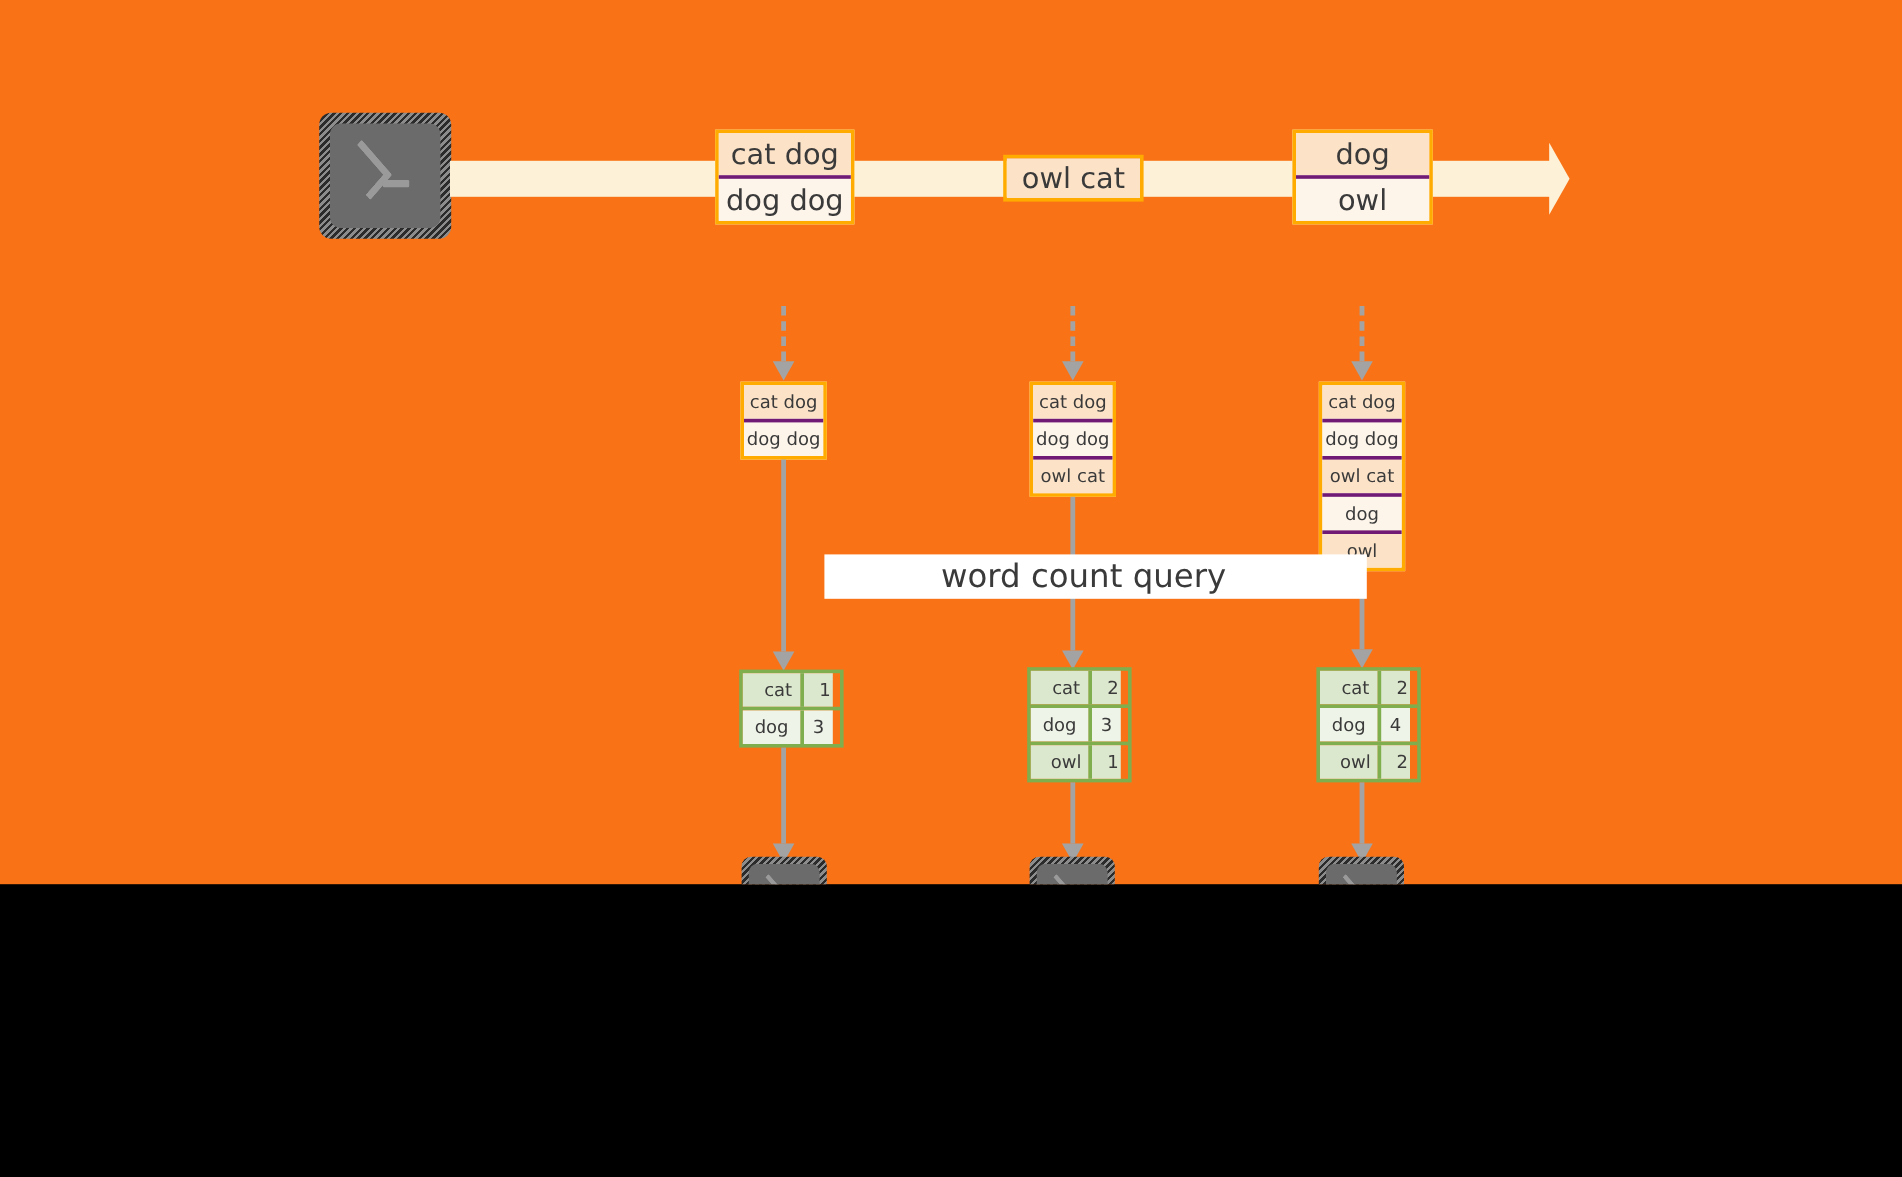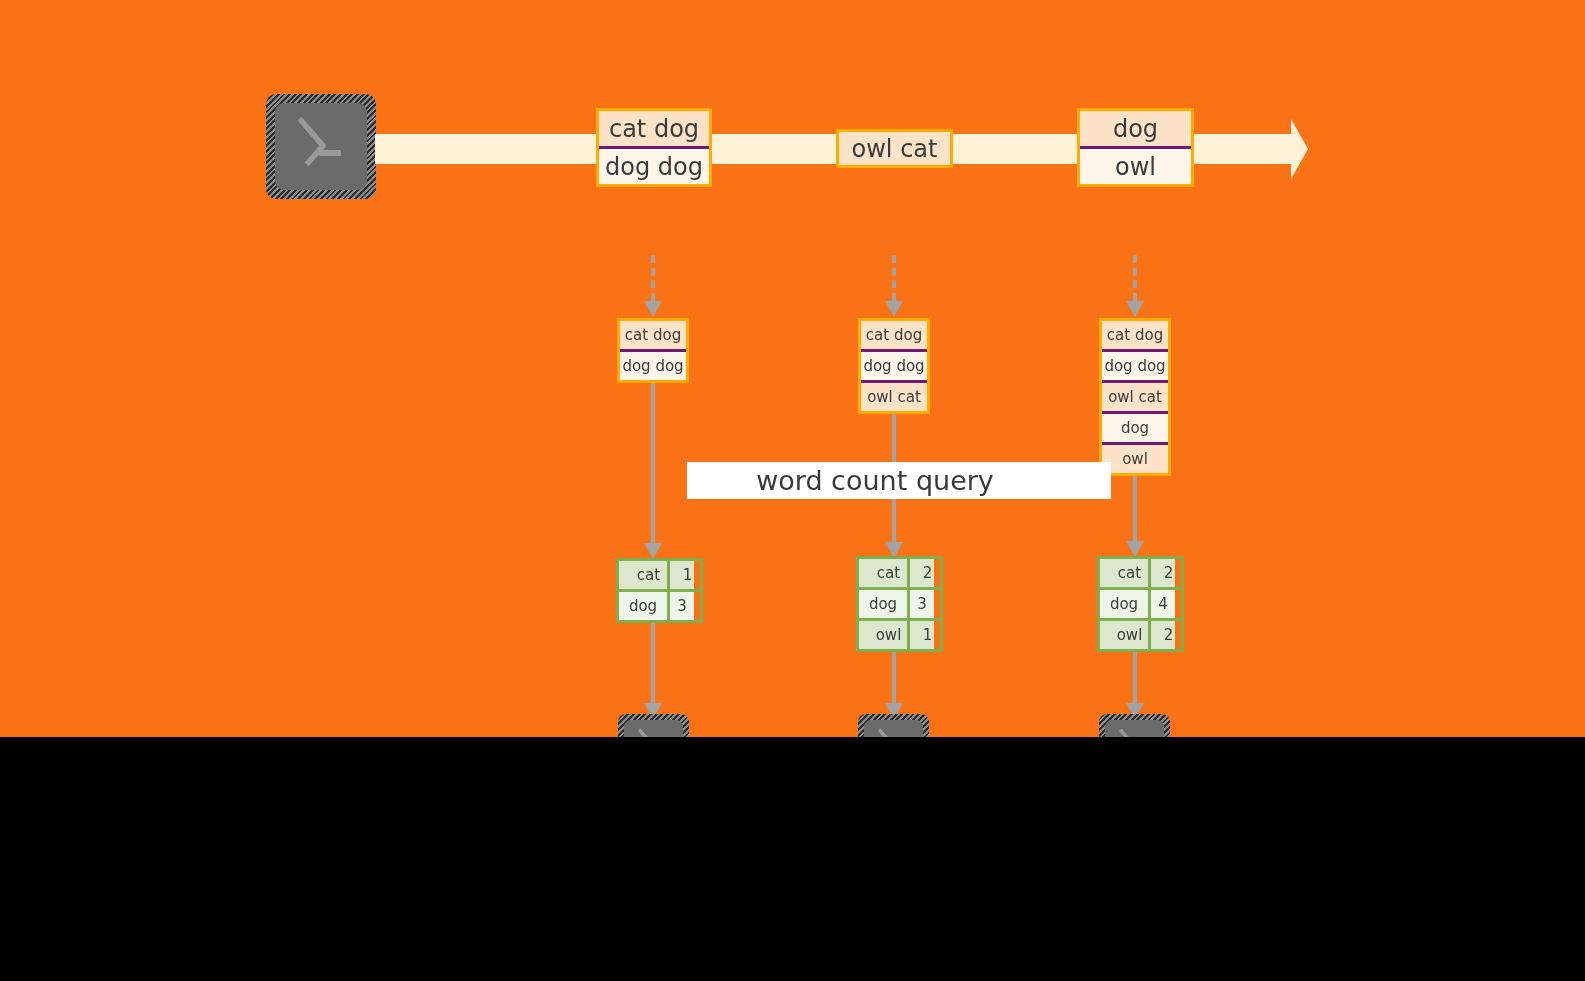--- a/index.html
+++ b/index.html
@@ -166,20 +166,21 @@
     border-top: 16px solid #a3a3a3;
   }
 
   
   .qband {
     position: absolute;
     background: #ffffff;
     display: flex;
     align-items: center;
     justify-content: center;
+    padding-left: 28px;
   }
   .qband .qtext {
     font-size: 27px;
     color: #3a3a3a;
     white-space: nowrap;
     padding-right: 48px;
   }
 </style>
 </head>
 <body>

